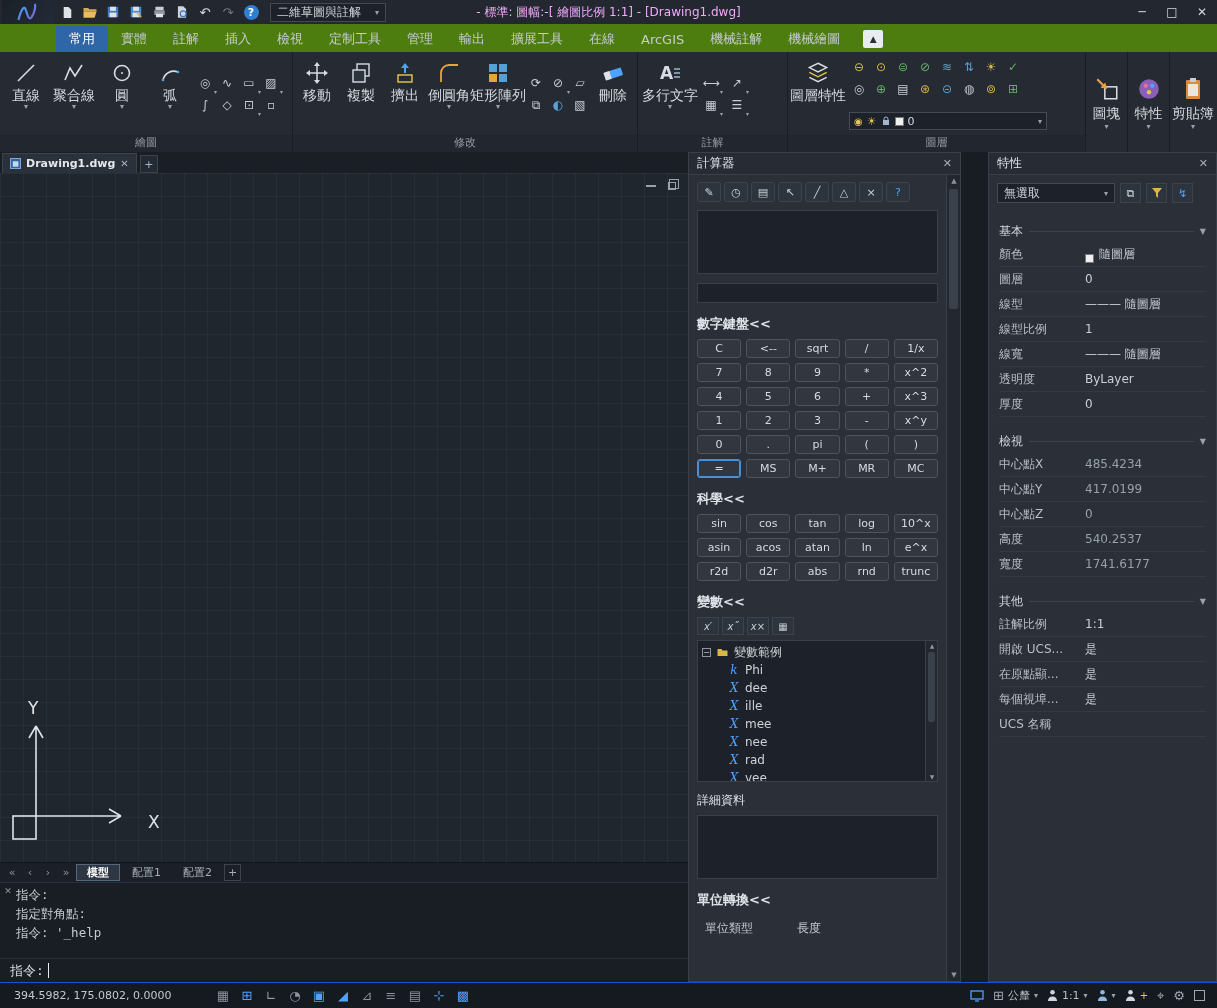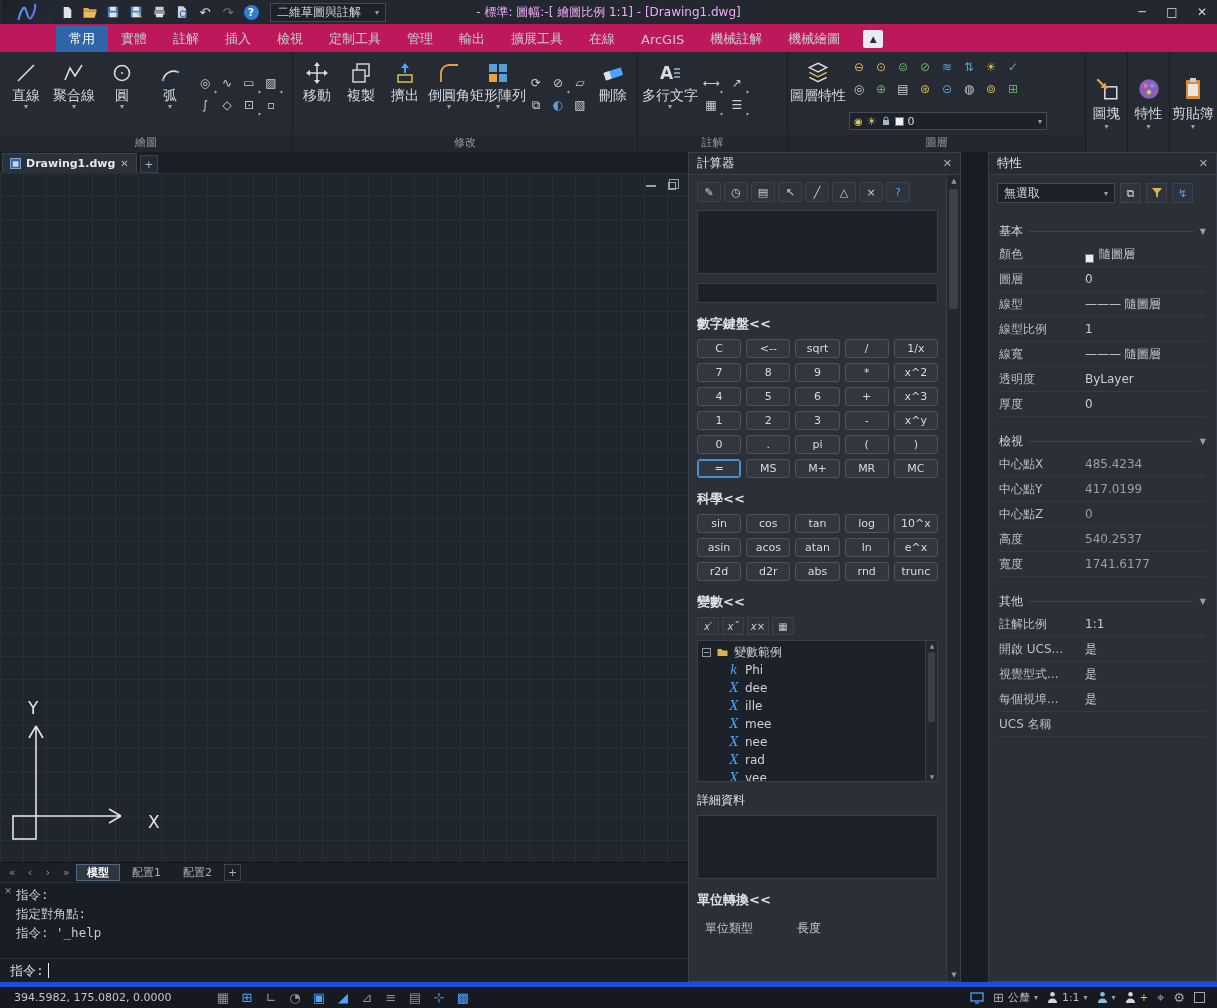--- a/index.html
+++ b/index.html
@@ -22,21 +22,21 @@
   .workspace{height:19px;margin-left:6px;padding:0 6px;background:#1d222a;border:1px solid #434a55;
              display:flex;align-items:center;gap:14px;font-size:12px;color:#cfd4da;}
   .caret{font-size:8px;color:#9aa1a9;}
   .wtitle{position:absolute;left:50%;transform:translateX(-50%);top:0;height:24px;line-height:24px;
           font-size:12px;color:#f0abfc;white-space:nowrap;}
   .winctl{margin-left:auto;display:flex;height:24px;}
   .winbtn{width:30px;height:24px;display:flex;align-items:center;justify-content:center;
           color:#d4d9de;font-size:12px;}
 
   
-  .rtabs{position:absolute;left:0;top:24px;right:0;height:28px;background:#be185d;
+  .rtabs{position:absolute;left:0;top:24px;right:0;height:28px;background:#4d7c0f;
          display:flex;align-items:flex-end;padding-left:56px;}
   .rtabs-list{display:flex;height:26px;}
   .rtab{padding:0 13px;display:flex;align-items:center;font-size:13px;color:#c6cbd1;cursor:default;}
   .rtab.active{background:#2f66a7;color:#fff;}
   .ribbon-collapse{margin-left:10px;margin-bottom:4px;width:20px;height:18px;background:#e8ecef;color:#2a2f37;
                    border-radius:2px;display:flex;align-items:center;justify-content:center;font-size:9px;}
 
   
   .ribbon{position:absolute;left:0;top:52px;right:0;height:100px;background:#262b33;display:flex;}
   .rpanel{display:flex;flex-direction:column;border-right:1px solid #191d24;height:100px;}
@@ -154,21 +154,21 @@
   .sec-rule{flex:1;border-top:1px solid #3c434d;}
   .sec-caret{font-size:8px;color:#9aa1a9;}
   .prow{display:flex;height:25px;align-items:center;border-bottom:1px solid #333a44;font-size:12px;}
   .plabel{width:86px;color:#b9bfc6;white-space:nowrap;overflow:hidden;}
   .pvalue{flex:1;color:#c9cfd5;display:flex;align-items:flex-end;gap:5px;white-space:nowrap;overflow:hidden;}
   .prow .swatch{display:none;}
   .prow.has-swatch .swatch{display:inline-block;}
   .vrows .pvalue{color:#98a0a8;}
 
   
-  .status{position:absolute;left:0;top:982px;right:0;height:26px;background:#151920;border-top:5px solid #1d4ed8;
+  .status{position:absolute;left:0;top:982px;right:0;height:26px;background:#151920;border-top:1px solid #1d4ed8;
           display:flex;align-items:center;font-size:11px;color:#b9bfc6;}
   .coords{padding:0 14px;min-width:212px;color:#c3c9cf;}
   .stoggles{display:flex;gap:2px;}
   .stog{width:22px;height:20px;display:flex;align-items:center;justify-content:center;font-size:13px;
         color:#8d949d;border-radius:2px;}
   .stog.active{color:#4da3ff;}
   .sright{margin-left:auto;display:flex;align-items:center;gap:9px;padding-right:12px;}
   .sitem{display:flex;align-items:center;gap:4px;color:#b9bfc6;}
   .sglyph{font-size:13px;color:#9fa6ae;}
   .fsbox{width:11px;height:11px;border:1px solid #9fa6ae;display:inline-block;}
@@ -924,21 +924,21 @@
               <span>1:1</span>
             </span>
         </div>
           <div class="prow">
           <span class="plabel">開啟 UCS...</span>
           <span class="pvalue">
               <span>是</span>
             </span>
         </div>
           <div class="prow">
-          <span class="plabel">視覺型式...</span>
+          <span class="plabel">在原點顯...</span>
           <span class="pvalue">
               <span>是</span>
             </span>
         </div>
           <div class="prow">
           <span class="plabel">每個視埠...</span>
           <span class="pvalue">
               <span>是</span>
             </span>
         </div>

